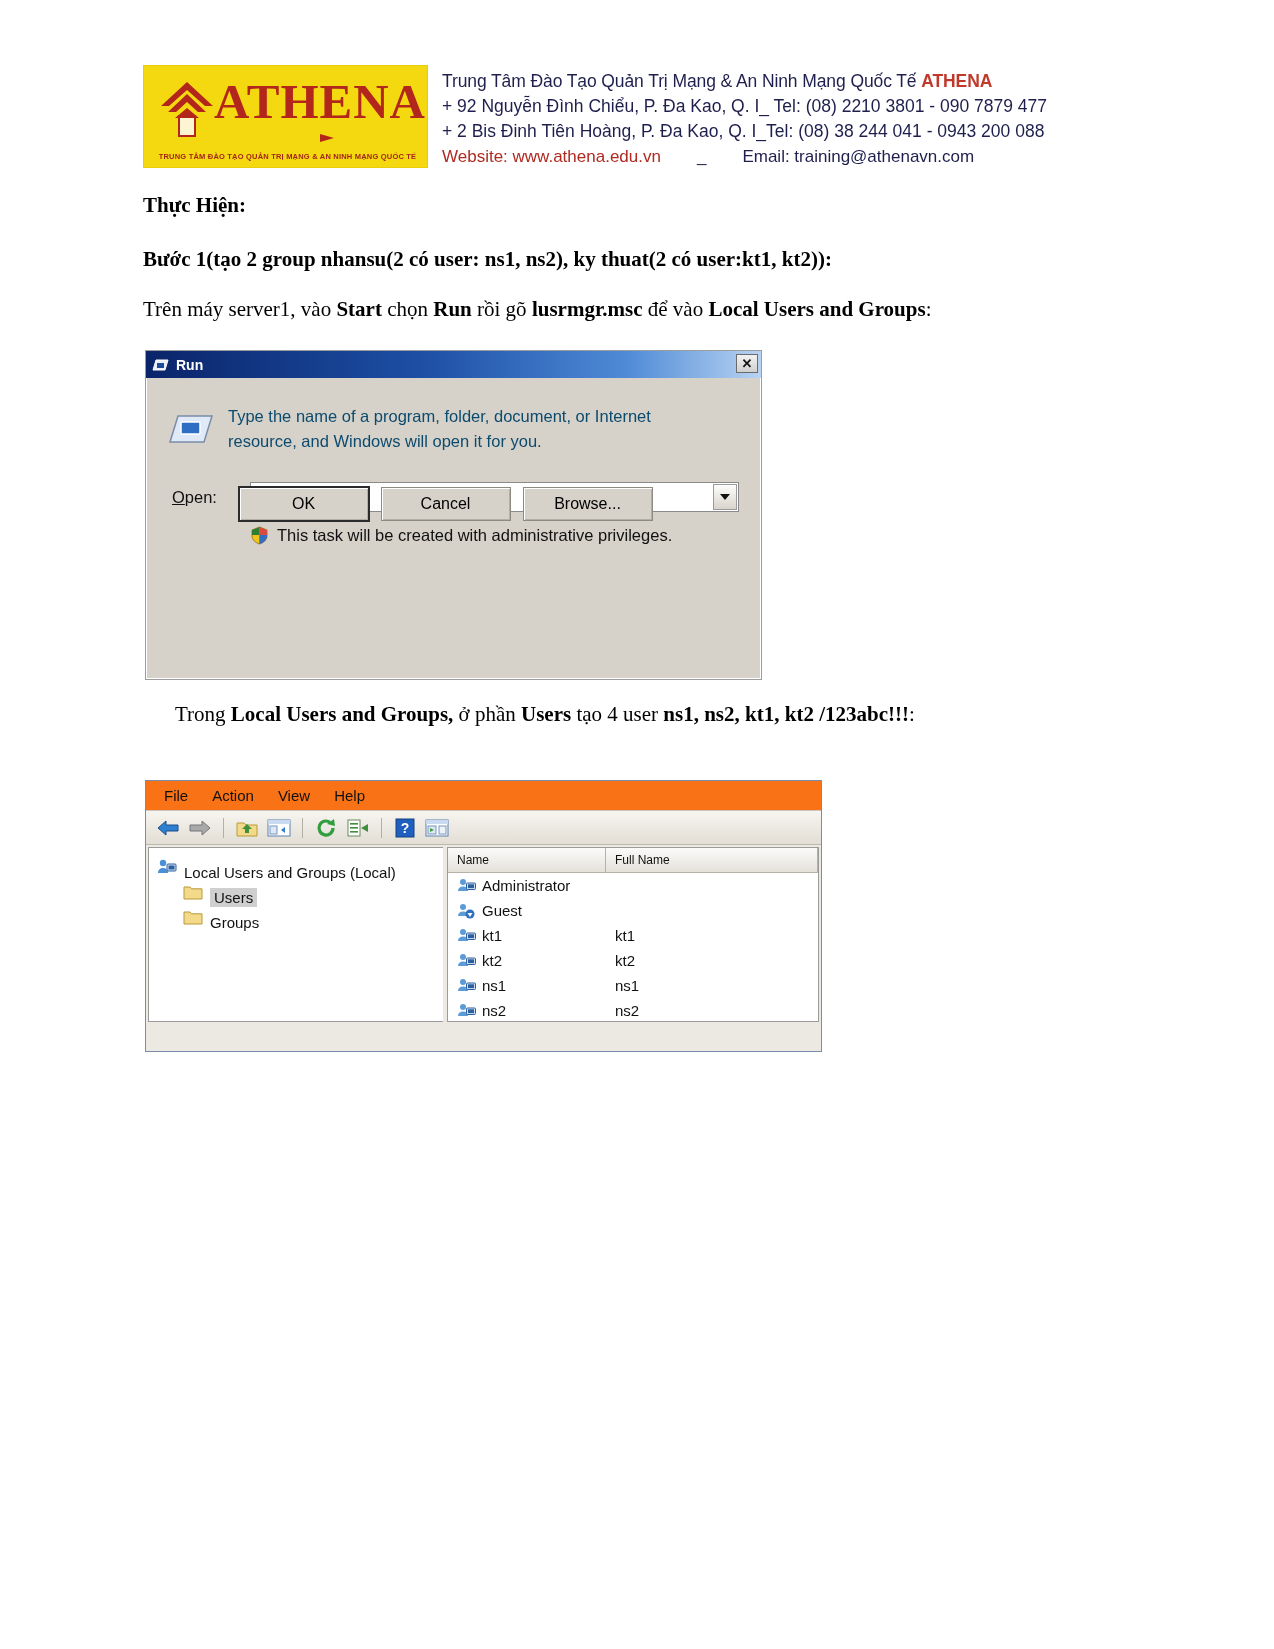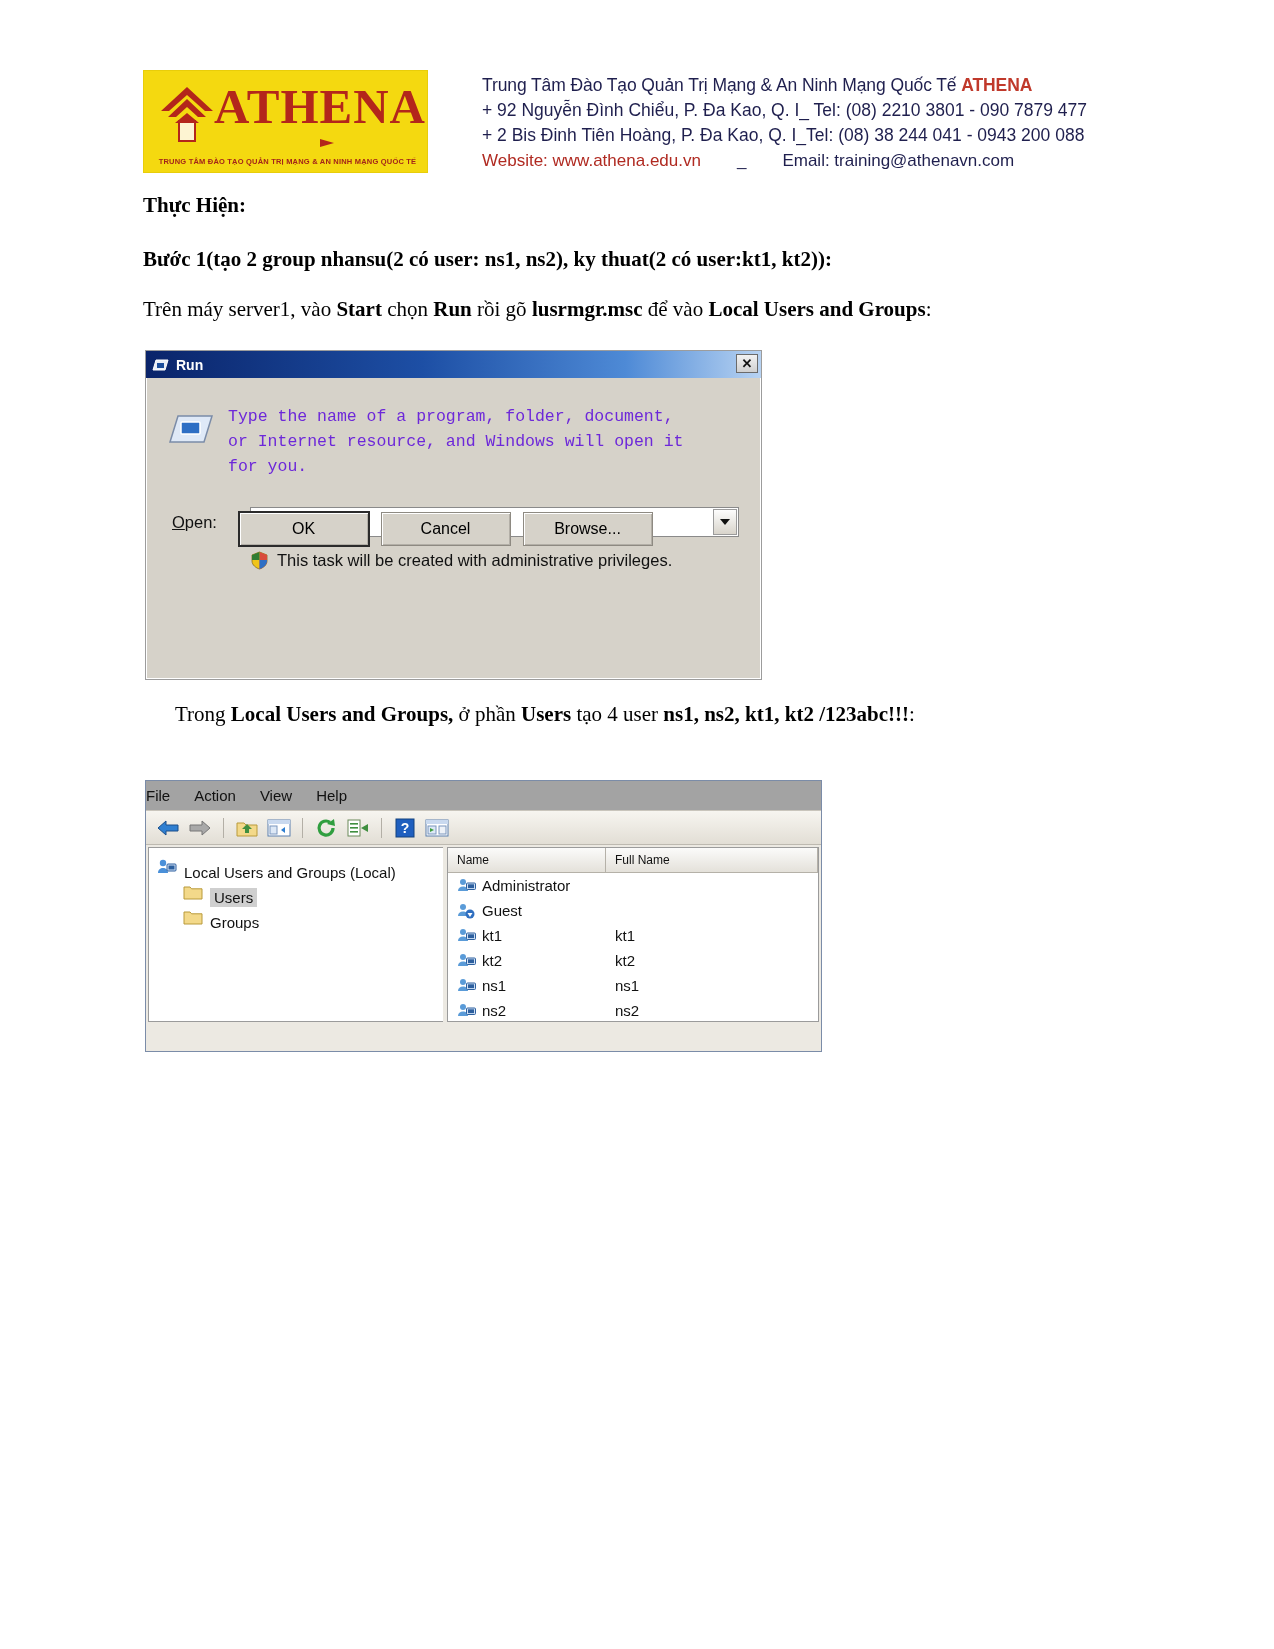--- a/index.html
+++ b/index.html
@@ -9,21 +9,21 @@
     background:#ffffff;
     font-family:"Liberation Serif", serif;
     position:relative;
     overflow:hidden;
   }
 
   
   .header {
     position:absolute; left:143px; top:60px;
     width:920px; height:113px;
-    display:flex; align-items:flex-end;gap:40px;
+    display:flex; align-items:center;
   }
   .logo-box {
     width:285px; height:103px;
     background:#f4d910;
     border:1px solid #e8cd0a;
     position:relative;
     flex:0 0 auto;
   }
   .logo-emblem {
     position:absolute; left:14px; top:14px; width:58px; height:62px;
@@ -98,22 +98,22 @@
     font-family:"Liberation Sans", sans-serif;
     font-size:13px; font-weight:bold; color:#111;
     line-height:1;
   }
   .run-body { padding:26px 22px 0 22px; position:relative; }
   .run-desc-row { display:flex; align-items:flex-start; }
   .run-icon {
     width:46px; height:40px; flex:0 0 auto; margin-right:14px; margin-top:4px;
   }
   .run-desc {
-    font-family:Liberation Mono, monospace;
-    font-size:16.5px; color:#6d28d9; line-height:25px;
+    font-family:Liberation Sans, sans-serif;
+    font-size:16.5px; color:#0c4a6e; line-height:25px;
     max-width:470px;
   }
   .run-open-row {
     display:flex; align-items:center;
     margin-top:28px; padding-left:4px;
   }
   .run-open-label {
     font-family:"Liberation Sans", sans-serif;
     font-size:16.5px; color:#111; width:78px;
   }
@@ -181,23 +181,23 @@
     background:linear-gradient(to right,#1b4d9b 0%,#2a62b4 50%,#3f7fd0 100%);
     display:flex; align-items:center; padding-left:8px;
   }
   .mmc-title-icon { width:20px; height:18px; margin-right:8px; }
   .mmc-title-text {
     font-family:"Liberation Sans", sans-serif;
     font-size:15.5px; font-weight:bold; color:#fff;
     white-space:nowrap;
   }
   .mmc-menu {
-    height:30px; background:#a3a3a3;
+    height:30px; background:#f97316;
     border-bottom:1px solid #c9c5bc;
-    display:flex; align-items:center; padding-left:0; gap:24px;
+    display:flex; align-items:center; padding-left:18px; gap:24px;
   }
   .mmc-menu-item {
     font-family:"Liberation Sans", sans-serif;
     font-size:15px; color:#111;
   }
   .mmc-toolbar {
     height:34px;
     background:linear-gradient(to bottom,#f7f5f0,#e2ded5);
     border-bottom:1px solid #bdb9b0;
     display:flex; align-items:center; padding-left:8px; gap:4px;

